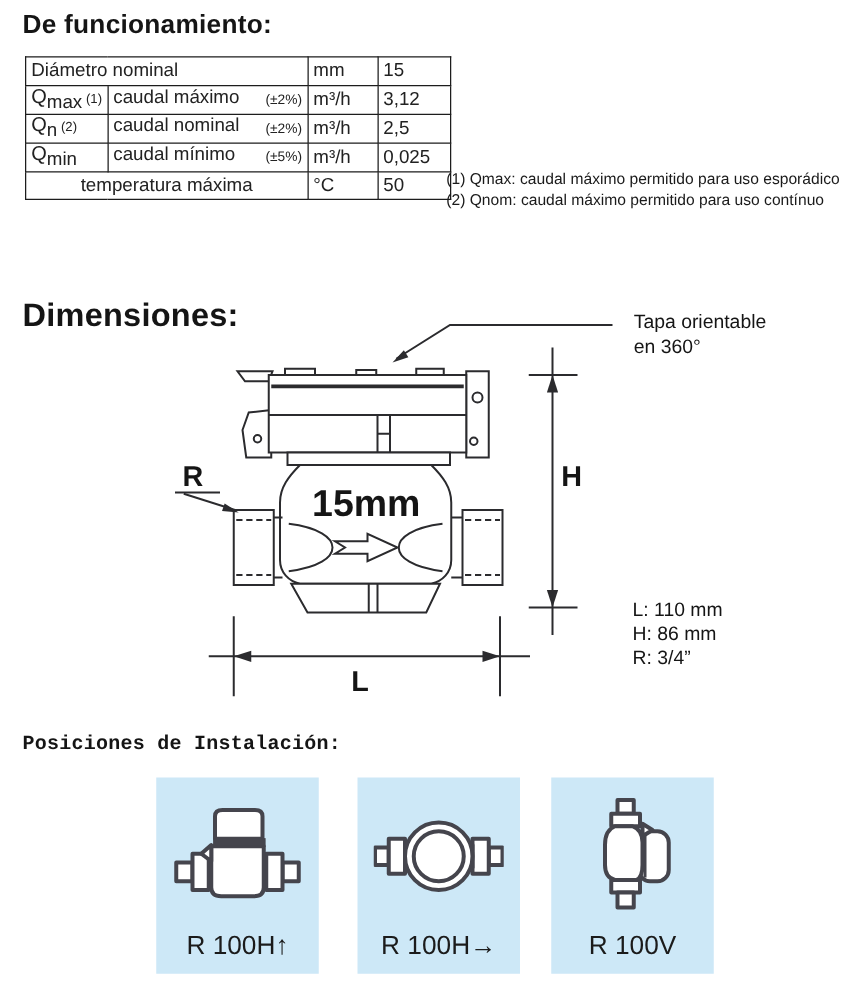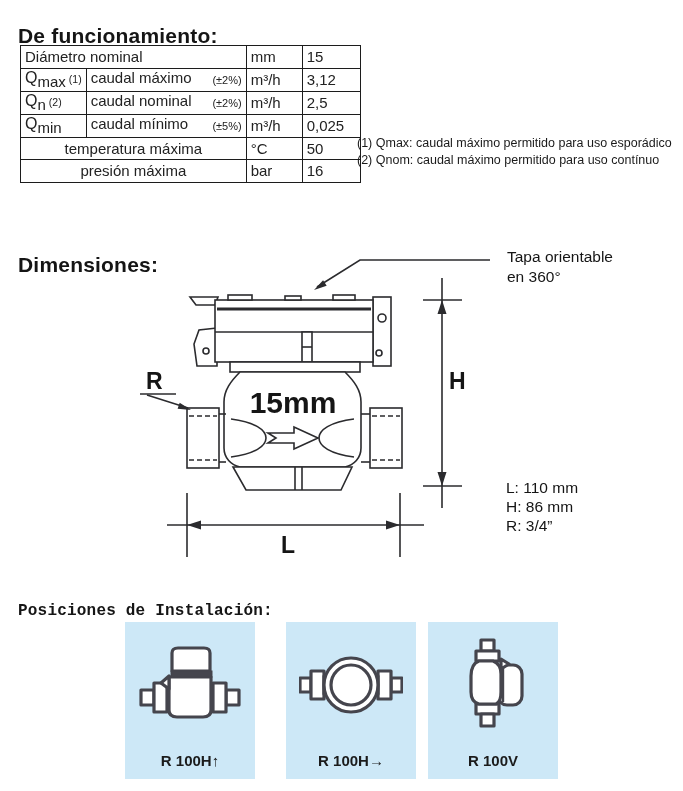--- a/index.html
+++ b/index.html
@@ -1,22 +1,22 @@
 <!DOCTYPE html>
 <html><head>
 <meta charset="utf-8">
 <style>
   * { box-sizing: border-box; }
   html,body { margin:0; padding:0; background:#ffffff; }
   body { width:683px; height:791px; font-family:"Liberation Sans", sans-serif; color:#111; }
   .page { position:relative; width:683px; height:791px; background:#fff; overflow:hidden; }
 
-  .heading { position:absolute; left:18px; font-weight:700; color:#151515; letter-spacing:0.2px;margin-top:16px; }
+  .heading { position:absolute; left:18px; font-weight:700; color:#151515; letter-spacing:0.2px; }
   #h-func { top:8px;  font-size:21px; }
-  #h-dim  { top:237px; font-size:21px; }
+  #h-dim  { top:237px; font-size:26px; }
   #h-pos  { top:586px; font-size:16px;font-family:Liberation Mono, monospace; }
 
   
   table.spec { position:absolute; left:20px; top:45px; border-collapse:collapse; table-layout:fixed; }
   table.spec td { border:1.5px solid #1c1c1c; height:22.5px; font-size:15px; color:#222; padding:0 4px; white-space:nowrap; overflow:hidden; }
   td.c-q   { padding-left:6px; }
   td.c-desc{ padding-left:8px; }
   td.c-unit, td.c-val { padding:0 2px; }
   td.c-span{ text-align:center; }
   .qsym { font-size:16px; }
@@ -33,23 +33,23 @@
   .dthk { stroke:#2b2b2e; stroke-width:3;   fill:none; }
   .dwh  { fill:#ffffff; stroke:#2b2b2e; stroke-width:1.6; }
   .dfill{ fill:#2b2b2e; stroke:none; }
   .dash { stroke-dasharray:5 3; }
   .tbig { font:700 30px "Liberation Sans", sans-serif; fill:#151515; }
   .tmed { font:700 23px "Liberation Sans", sans-serif; fill:#151515; }
   .tsm  { font:15.5px "Liberation Sans", sans-serif; fill:#151515; }
 
   
   .panel { position:absolute; top:622px; width:130px; height:157px; background:#cde8f7; }
-  #panel-1 { left:125px; } #panel-2 { left:286px; } #panel-3 { left:428px; }
+  #panel-1 { left:125px; } #panel-2 { left:286px; } #panel-3 { left:441px; }
   .panel svg { display:block; margin:16px auto 0 auto; }
-  .panel-label { position:absolute; bottom:10px; left:0; width:100%; text-align:center; font-weight:700; font-size:15px; color:#1b1b1b; }
+  .panel-label { position:absolute; bottom:10px; left:0; width:100%; text-align:center; font-weight:400; font-size:21px; color:#1b1b1b; }
   .ic { fill:#ffffff; stroke:#45454d; stroke-width:3.2; stroke-linejoin:round; }
   .icd{ fill:#45454d; stroke:#45454d; stroke-width:1; }
   .icl{ fill:none; stroke:#45454d; stroke-width:2.4; }
 </style>
 </head>
 <body>
 
 <div class="page">
 
   <div class="heading" id="h-func">De funcionamiento:</div>
@@ -82,25 +82,20 @@
     <tr>
       <td class="c-q"><span class="qsym"><span>Q</span><sub>min</sub></span></td>
       <td class="c-desc"><span class="tol">(±5%)</span><span>caudal mínimo</span></td>
       <td class="c-unit">m³/h</td>
       <td class="c-val">0,025</td>
     </tr>
     <tr>
       <td colspan="2" class="c-span">temperatura máxima</td>
       <td class="c-unit">°C</td>
       <td class="c-val">50</td>
-    </tr>
-    <tr>
-      <td colspan="2" class="c-span">presión máxima</td>
-      <td class="c-unit">bar</td>
-      <td class="c-val">16</td>
     </tr>
   </tbody>
     </table>
 
   <div class="notes">
     <div>(1) Qmax: caudal máximo permitido para uso esporádico</div>
     <div>(2) Qnom: caudal máximo permitido para uso contínuo</div>
   </div>
 
   <div class="heading" id="h-dim">Dimensiones:</div>

